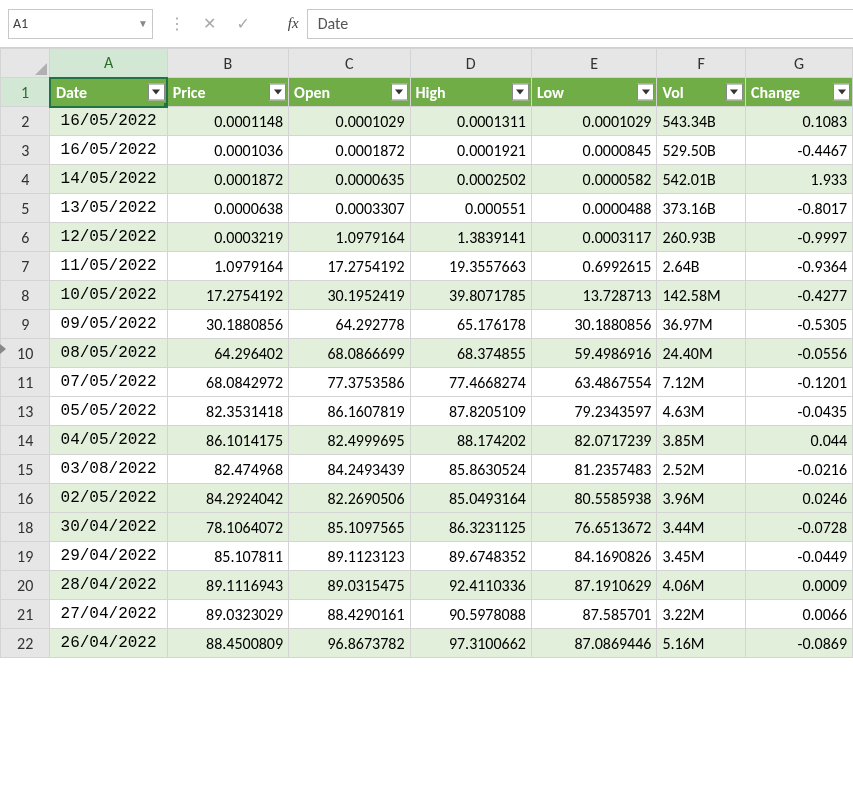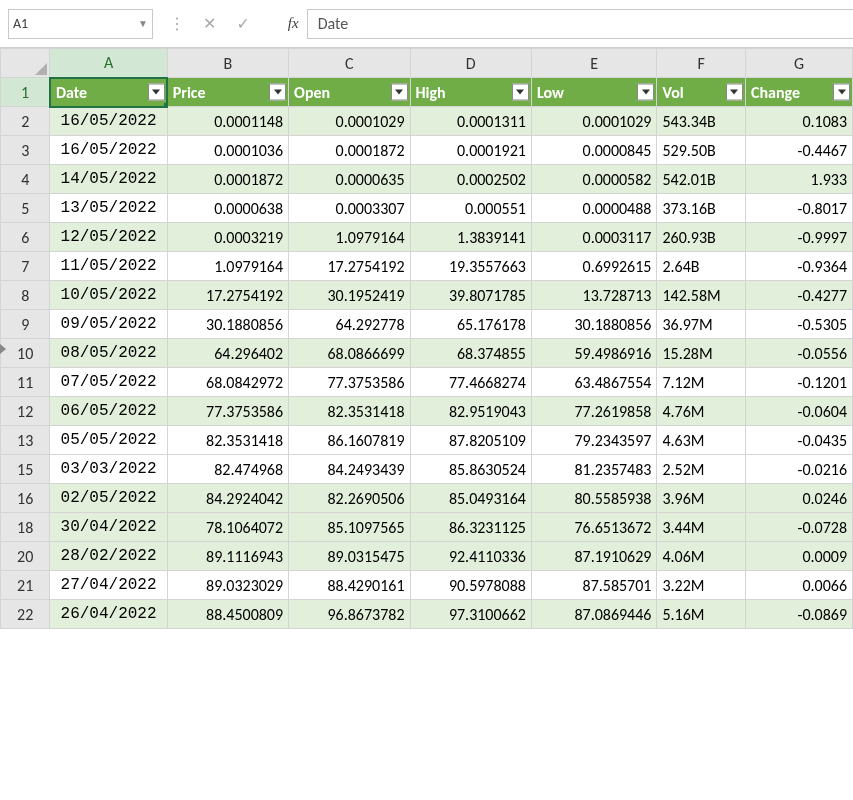--- a/index.html
+++ b/index.html
@@ -375,56 +375,56 @@
           <td class="data-cell txtleft">36.97M</td>
           <td class="data-cell">-0.5305</td>
         </tr>
         <tr class="band">
           <th class="row-h">10</th>
           <td class="data-cell date">08/05/2022</td>
           <td class="data-cell">64.296402</td>
           <td class="data-cell">68.0866699</td>
           <td class="data-cell">68.374855</td>
           <td class="data-cell">59.4986916</td>
-          <td class="data-cell txtleft">15.28M</td>
+          <td class="data-cell txtleft">24.40M</td>
           <td class="data-cell">-0.0556</td>
         </tr>
         <tr class="noband">
           <th class="row-h">11</th>
           <td class="data-cell date">07/05/2022</td>
           <td class="data-cell">68.0842972</td>
           <td class="data-cell">77.3753586</td>
           <td class="data-cell">77.4668274</td>
           <td class="data-cell">63.4867554</td>
           <td class="data-cell txtleft">7.12M</td>
           <td class="data-cell">-0.1201</td>
         </tr>
-        <tr class="band">
-          <th class="row-h">12</th>
-          <td class="data-cell date">06/05/2022</td>
-          <td class="data-cell">77.3753586</td>
-          <td class="data-cell">82.3531418</td>
-          <td class="data-cell">82.9519043</td>
-          <td class="data-cell">77.2619858</td>
-          <td class="data-cell txtleft">4.76M</td>
-          <td class="data-cell">-0.0604</td>
-        </tr>
         <tr class="noband">
           <th class="row-h">13</th>
           <td class="data-cell date">05/05/2022</td>
           <td class="data-cell">82.3531418</td>
           <td class="data-cell">86.1607819</td>
           <td class="data-cell">87.8205109</td>
           <td class="data-cell">79.2343597</td>
           <td class="data-cell txtleft">4.63M</td>
           <td class="data-cell">-0.0435</td>
         </tr>
+        <tr class="band">
+          <th class="row-h">14</th>
+          <td class="data-cell date">04/05/2022</td>
+          <td class="data-cell">86.1014175</td>
+          <td class="data-cell">82.4999695</td>
+          <td class="data-cell">88.174202</td>
+          <td class="data-cell">82.0717239</td>
+          <td class="data-cell txtleft">3.85M</td>
+          <td class="data-cell">0.044</td>
+        </tr>
         <tr class="noband">
           <th class="row-h">15</th>
-          <td class="data-cell date">03/03/2022</td>
+          <td class="data-cell date">03/08/2022</td>
           <td class="data-cell">82.474968</td>
           <td class="data-cell">84.2493439</td>
           <td class="data-cell">85.8630524</td>
           <td class="data-cell">81.2357483</td>
           <td class="data-cell txtleft">2.52M</td>
           <td class="data-cell">-0.0216</td>
         </tr>
         <tr class="band">
           <th class="row-h">16</th>
           <td class="data-cell date">02/05/2022</td>
@@ -438,23 +438,33 @@
         <tr class="band">
           <th class="row-h">18</th>
           <td class="data-cell date">30/04/2022</td>
           <td class="data-cell">78.1064072</td>
           <td class="data-cell">85.1097565</td>
           <td class="data-cell">86.3231125</td>
           <td class="data-cell">76.6513672</td>
           <td class="data-cell txtleft">3.44M</td>
           <td class="data-cell">-0.0728</td>
         </tr>
+        <tr class="noband">
+          <th class="row-h">19</th>
+          <td class="data-cell date">29/04/2022</td>
+          <td class="data-cell">85.107811</td>
+          <td class="data-cell">89.1123123</td>
+          <td class="data-cell">89.6748352</td>
+          <td class="data-cell">84.1690826</td>
+          <td class="data-cell txtleft">3.45M</td>
+          <td class="data-cell">-0.0449</td>
+        </tr>
         <tr class="band">
           <th class="row-h">20</th>
-          <td class="data-cell date">28/02/2022</td>
+          <td class="data-cell date">28/04/2022</td>
           <td class="data-cell">89.1116943</td>
           <td class="data-cell">89.0315475</td>
           <td class="data-cell">92.4110336</td>
           <td class="data-cell">87.1910629</td>
           <td class="data-cell txtleft">4.06M</td>
           <td class="data-cell">0.0009</td>
         </tr>
         <tr class="noband">
           <th class="row-h">21</th>
           <td class="data-cell date">27/04/2022</td>

